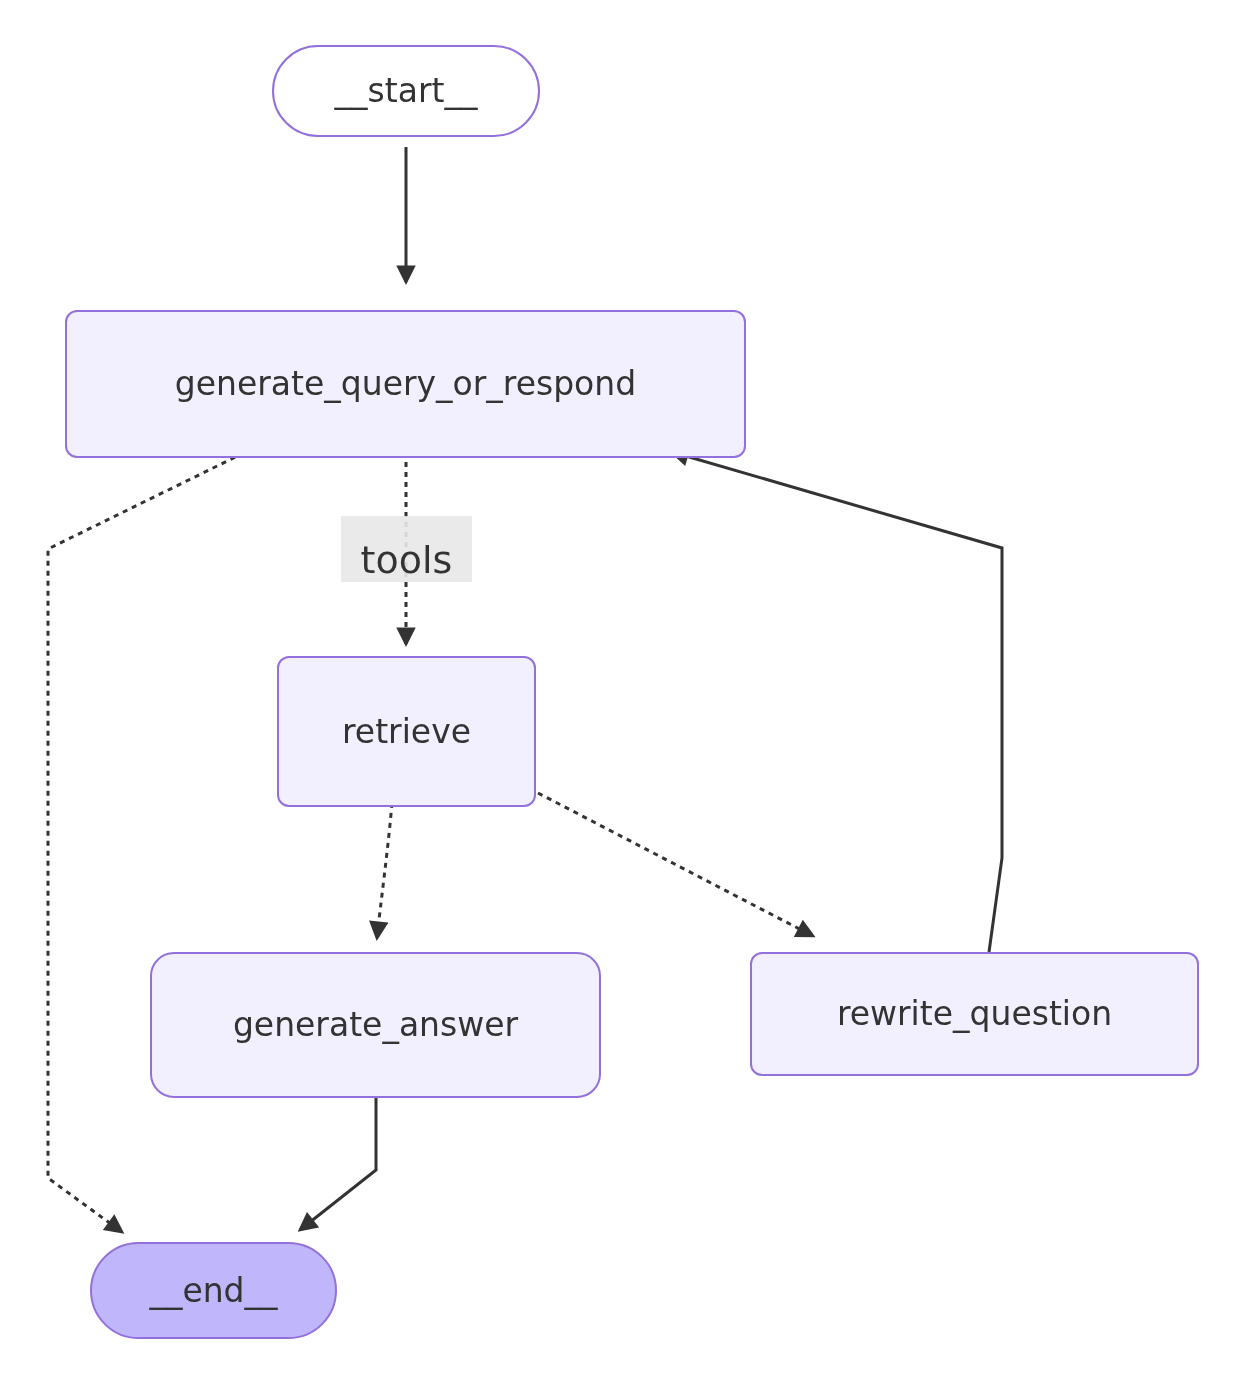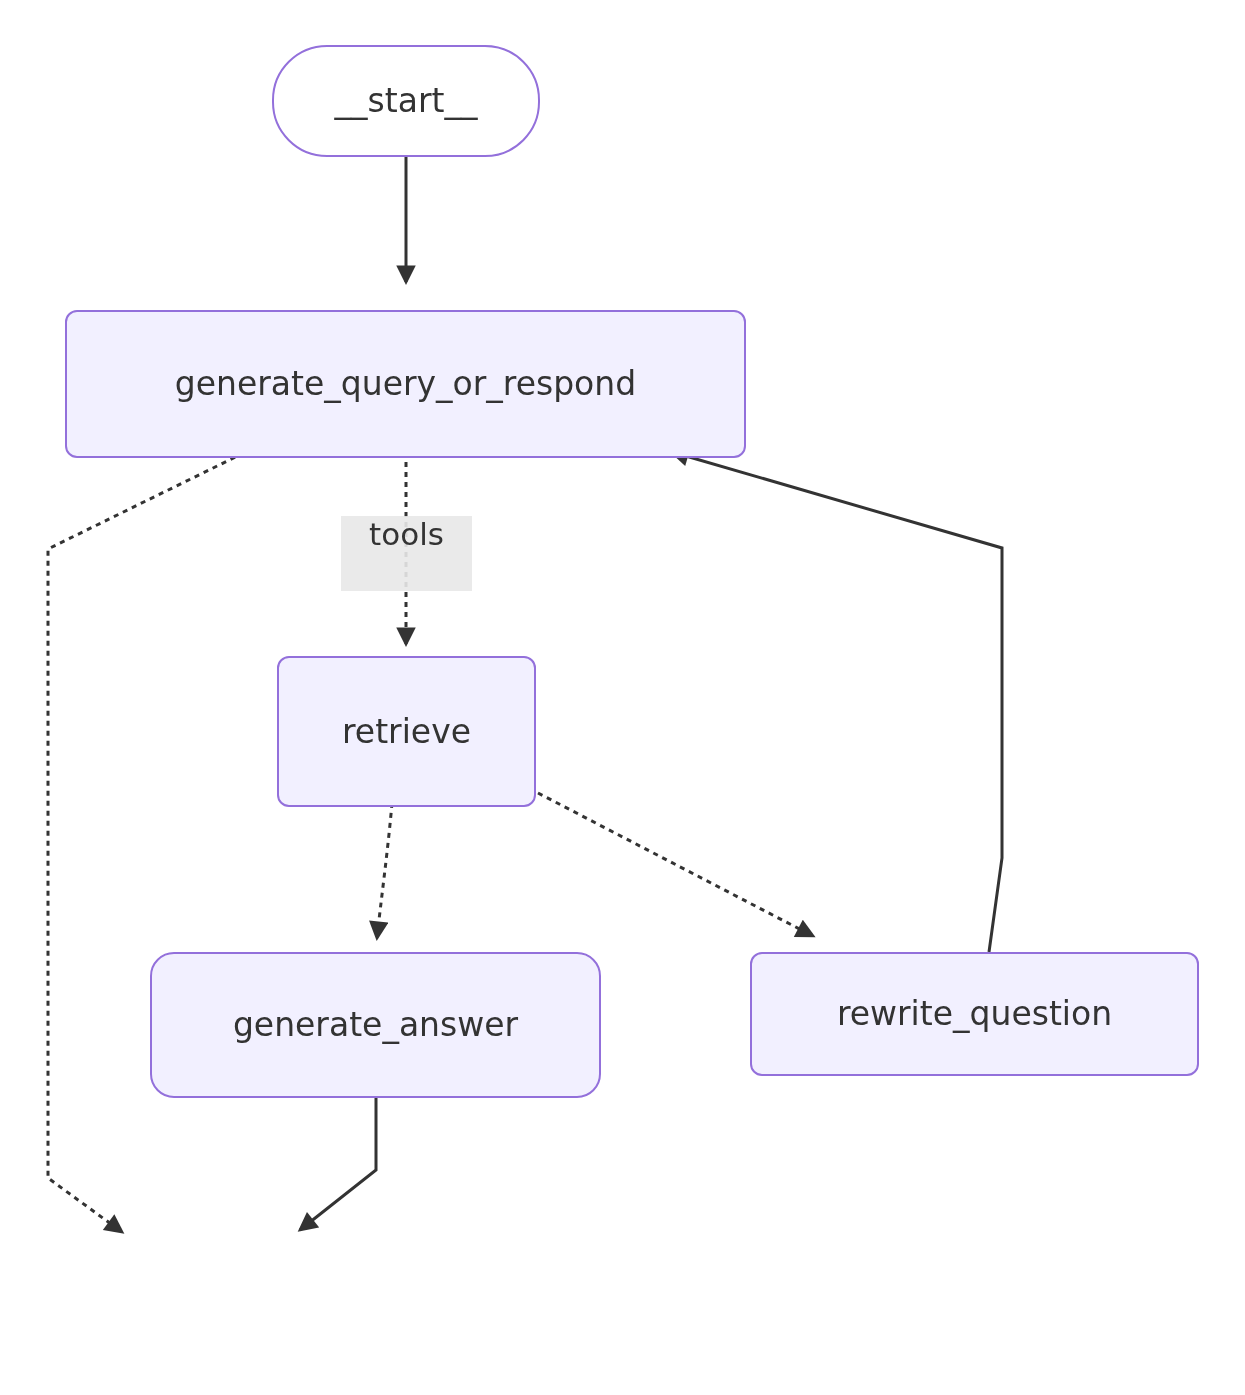--- a/index.html
+++ b/index.html
@@ -35,37 +35,37 @@
     border-radius: 12px;
     color: #333333;
     font-size: 33px;
     line-height: 1.2;
     white-space: nowrap;
   }
   .node.stadium { border-radius: 55px; }
   .node.start-node { background: #ffffff; }
   .node.end-node { background: #bfb6fc; }
 
-  .node-start { left: 272px; top: 45px; width: 268px; height: 112px; }
+  .node-start { left: 272px; top: 45px; width: 268px; height: 92px; }
   .node-gqor { left: 65px; top: 294px; width: 681px; height: 148px; margin-top: 16px; }
   .node-retrieve { left: 277px; top: 656px; width: 259px; height: 151px; }
   .node-ganswer { left: 150px; top: 952px; width: 451px; height: 146px; border-radius: 24px; }
   .node-rewrite { left: 750px; top: 952px; width: 449px; height: 124px; }
   .node-end { left: 90px; top: 1242px; width: 247px; height: 97px; }
 
   .edge-label {
     position: absolute;
     left: 341px; top: 516px;
-    width: 131px; height: 75px;
+    width: 131px; height: 66px;
     display: flex;
-    align-items: flex-start;
+    align-items: flex-end;
     justify-content: center;
     background: rgba(232, 232, 232, 0.9);
     color: #333333;
-    font-size: 31px;
+    font-size: 38px;
   }
 </style>
 </head>
 <body>
 
 <div class="canvas">
 
   <svg class="edges-svg" viewBox="0 0 1245 1395" xmlns="http://www.w3.org/2000/svg">
     <defs>
       <marker id="arrow" viewBox="0 0 10 10" refX="8.5" refY="5" markerWidth="7" markerHeight="6.5" orient="auto-start-reverse">
@@ -105,14 +105,17 @@
   </div>
 
   <div class="node node-ganswer">
     <span>generate_answer</span>
   </div>
 
   <div class="node node-rewrite">
     <span>rewrite_question</span>
   </div>
 
+  <div class="node stadium end-node node-end">
+    <span>__end__</span>
+  </div>
 
 </div>
 
 </body></html>

